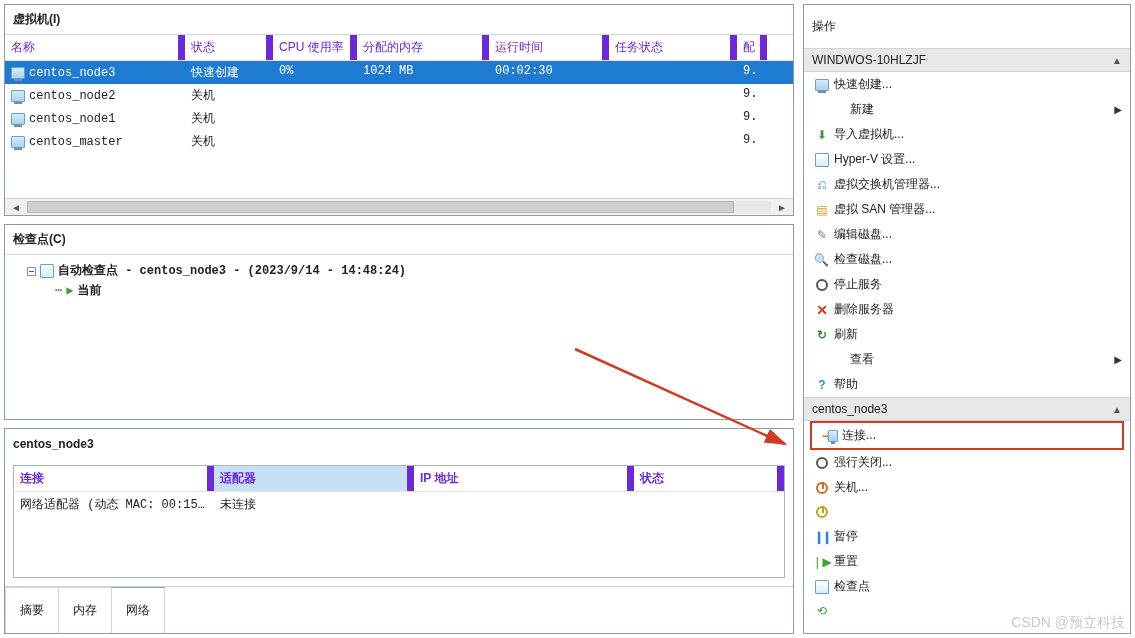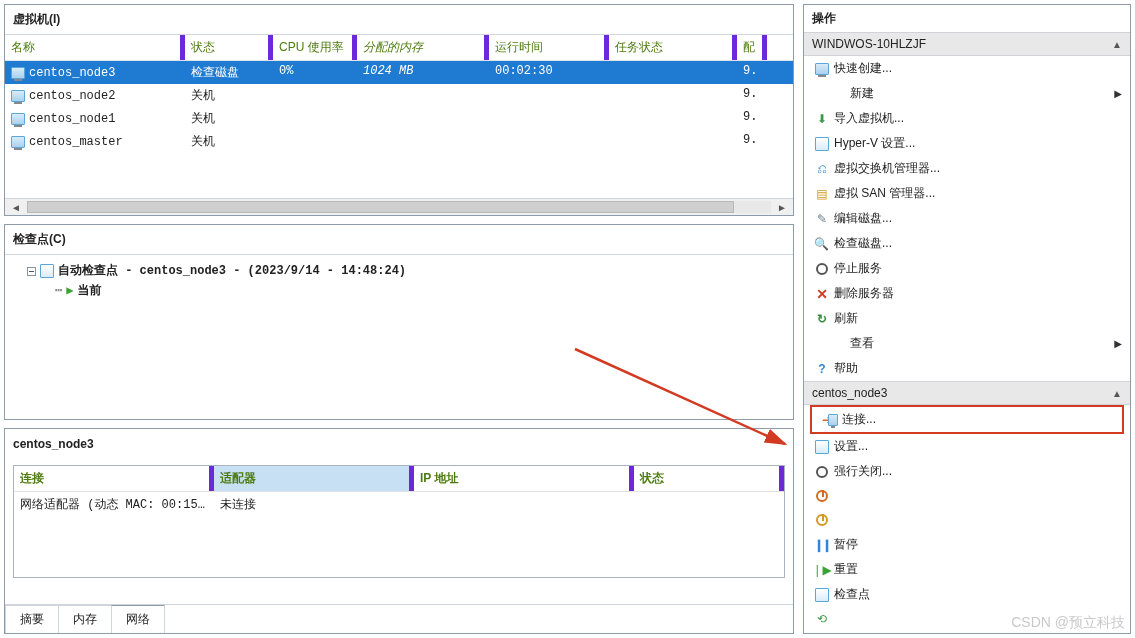--- a/index.html
+++ b/index.html
@@ -4,28 +4,28 @@
 <style>
   html,body { margin:0; padding:0; font-family: "Microsoft YaHei", Tahoma, sans-serif; font-size:12px; color:#222; background:#fff; }
   * { box-sizing:border-box; }
   .app { display:flex; width:1135px; height:638px; }
   .left-col { flex:1 1 auto; display:flex; flex-direction:column; min-width:0; }
   .right-col { width:337px; flex:none; border-left:1px solid #fff; display:flex; flex-direction:column; }
   .panel { border:1px solid #8d9cab; margin:4px; background:#fff; position:relative; display:flex; flex-direction:column; }
   .panel-title { font-weight:bold; padding:6px 8px; border-bottom:1px solid #d0d7de; }
   .vm-panel { flex:0 0 212px; }
   .grid-head { display:flex; background:#fff; border-bottom:1px solid #e0e4e8; }
-  .grid-head .cell { padding:4px 6px; border-right:5px solid #6d28d9; color:#4d7c0f; }
+  .grid-head .cell { padding:4px 6px; border-right:7px solid #6d28d9; color:#6d28d9; }
   .grid-row { display:flex; }
   .grid-row .cell { padding:3px 6px; white-space:nowrap; overflow:hidden; text-overflow:ellipsis; font-family:Consolas, 'Courier New', monospace; font-size:12px; }
   .grid-row.selected { background:#1f7ad1; color:#fff; }
   .col-name { width:180px; display:flex; align-items:center; gap:4px; }
   .col-status { width:88px; }
   .col-cpu { width:84px; }
-  .col-mem { width:132px;font-style:italic; }
+  .col-mem { width:132px; }
   .col-uptime { width:120px; }
   .col-task { width:128px; }
   .col-ver { width:30px; text-align:left; }
   .hscroll { height:17px; border-top:1px solid #cfd5db; background:#f0f0f0; display:flex; align-items:center; justify-content:space-between; padding:0 2px; }
   .hscroll .arrow { font-size:10px; color:#555; padding:0 4px; }
   .hscroll-track { flex:1; height:12px; background:#e8e8e8; margin:0 2px; position:relative; }
   .hscroll-thumb { position:absolute; left:0; top:0; height:100%; width:95%; background:#cfcfcf; border:1px solid #b8b8b8; }
   .cp-panel { flex:0 0 196px; }
   .tree { padding:6px 8px; font-size:12px;font-weight:bold; }
   .tree-row { display:flex; align-items:center; gap:4px; line-height:20px; font-family:Consolas, 'Courier New', monospace; }
@@ -35,24 +35,24 @@
   .det-title { font-weight:bold; padding:8px 8px 14px 8px; }
   .det-grid { margin:0 8px; border:1px solid #a9b4bf; }
   .det-grid .grid-head { background:#fff; }
   .det-grid .cell { padding:4px 6px; }
   .col-adapter { width:200px; }
   .col-conn { width:200px; }
   .col-ip { width:220px; }
   .col-st { flex:1; }
   .det-grid .grid-head .col-adapter { background:#c8e0f4; }
   .tabbar { display:flex; gap:0; border-top:1px solid #cfd5db; margin-top:auto; }
-  .tab { padding:5px 14px; border:1px solid #cfd5db; border-bottom:none; background:#fff; cursor:default; margin-right:-1px; font-size:12px; }
+  .tab { padding:14px 14px; border:1px solid #cfd5db; border-bottom:none; background:#fff; cursor:default; margin-right:-1px; font-size:12px; }
   .tab.active { background:#fff; font-weight:normal; border-top:1px solid #8d9cab; }
   
-  .actions-title { border:1px solid #8d9cab; border-bottom:none; margin:4px 4px 0 4px; padding:5px 8px; font-weight:bold; background:#fff; }
+  .actions-title { border:1px solid #8d9cab; border-bottom:none; margin:4px 4px 0 4px; padding:13px 8px; font-weight:normal; background:#fff; }
   .actions-body { border:1px solid #8d9cab; border-top:none; margin:0 4px 4px 4px; flex:1; overflow:auto; background:#fff; }
   .act-header { background:#e8e8e8; padding:4px 8px; border-top:1px solid #d0d4d8; border-bottom:1px solid #d0d4d8; font-weight:normal; display:flex; justify-content:space-between; align-items:center; }
   .act-item { display:flex; align-items:center; gap:4px; padding:4px 8px 4px 10px; cursor:default; position:relative; }
   .act-item.indent { padding-left:26px; }
   .act-item .ico { width:16px; height:16px; flex:none; display:inline-flex; align-items:center; justify-content:center; }
   .act-item .txt { flex:1; }
   .act-item .chev { font-size:10px; color:#333; }
   .highlight-box { border:2px solid #d23a21; margin:0 6px; }
   
   .ico-vm { width:14px; height:12px; display:inline-block; position:relative; }
@@ -91,21 +91,21 @@
         <div class="cell col-uptime">运行时间</div>
         <div class="cell col-task">任务状态</div>
         <div class="cell col-ver">配</div>
       </div>
       <div id="vm-rows">
           <div class="grid-row selected">
             <div class="cell col-name">
               <span class="ico-vm"></span>
               <span>centos_node3</span>
             </div>
-            <div class="cell col-status">检查磁盘</div>
+            <div class="cell col-status">快速创建</div>
             <div class="cell col-cpu">0%</div>
             <div class="cell col-mem">1024 MB</div>
             <div class="cell col-uptime">00:02:30</div>
             <div class="cell col-task"></div>
             <div class="cell col-ver">9.</div>
           </div>
           <div class="grid-row">
             <div class="cell col-name">
               <span class="ico-vm"></span>
               <span>centos_node2</span>
@@ -283,34 +283,29 @@
             <div class="act-item">
               <span class="ico">
                 <span style="color:#d46a1f">➔</span>
                 <span class="ico-vm" style="margin-left:-4px"></span>
               </span>
               <span class="txt">连接...</span>
             </div>
           </div>
           <div class="act-item">
             <span class="ico">
-              <span class="doc-ico"></span>
-            </span>
-            <span class="txt">设置...</span>
-          </div>
-          <div class="act-item">
-            <span class="ico">
               <span class="stopdot"></span>
             </span>
             <span class="txt">强行关闭...</span>
           </div>
           <div class="act-item">
             <span class="ico">
               <span class="offdot"></span>
             </span>
+            <span class="txt">关机...</span>
           </div>
           <div class="act-item">
             <span class="ico">
               <span class="savedot"></span>
             </span>
           </div>
           <div class="act-item">
             <span class="ico pause">❙❙</span>
             <span class="txt">暂停</span>
           </div>

